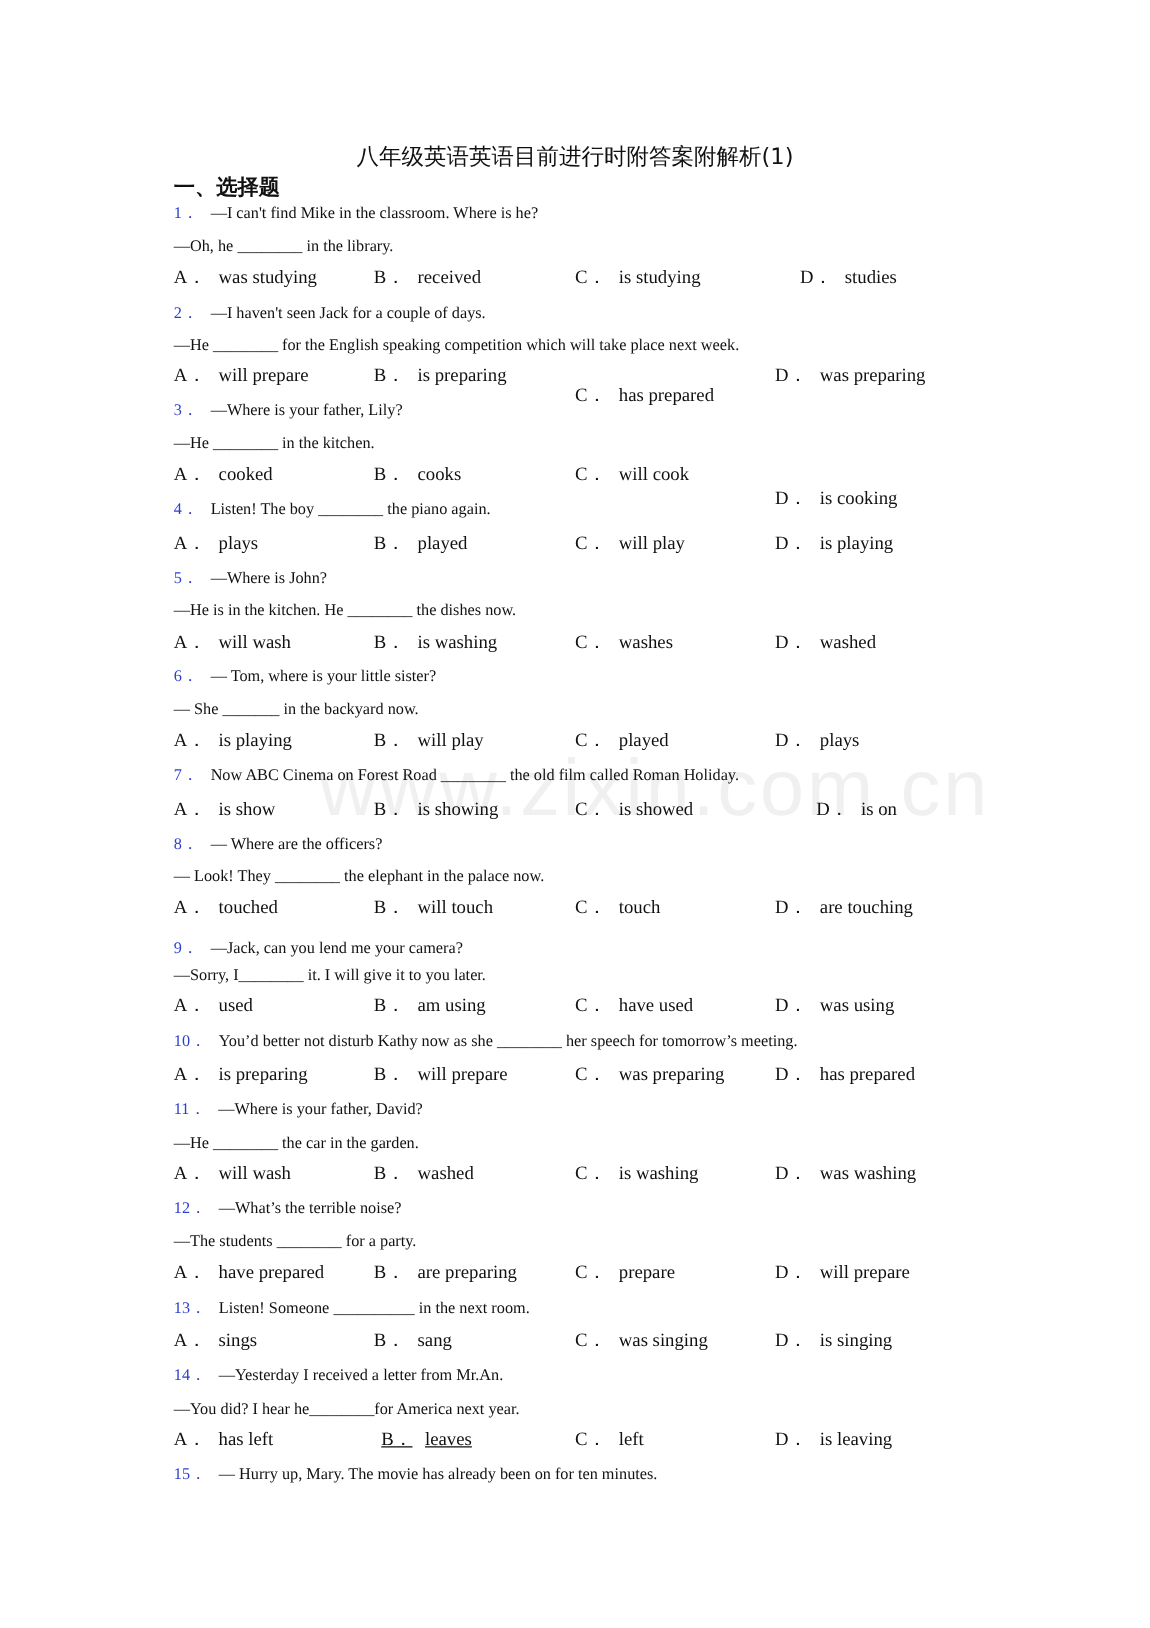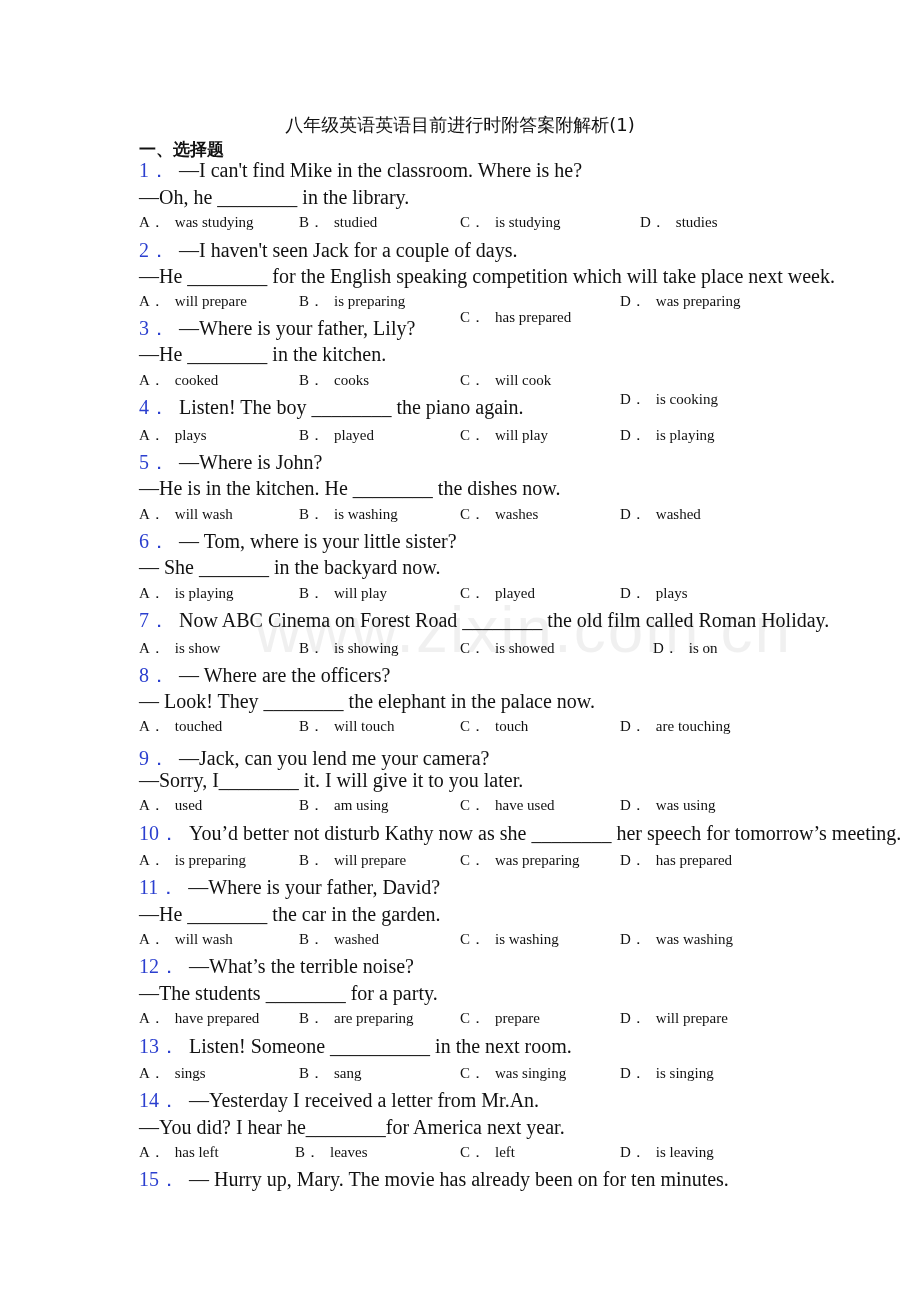--- a/index.html
+++ b/index.html
@@ -2,40 +2,40 @@
 <html><head>
 <meta charset="utf-8">
 <style>
   html, body { margin:0; padding:0; background:#ffffff; }
   body { width:920px; height:1302px; position:relative; overflow:hidden;
          font-family:"Liberation Serif","DejaVu Serif",serif; color:#111; }
   .title { position:absolute; left:0; width:920px; top:113px; text-align:center;
            font-size:18px; font-family:"DejaVu Sans","Liberation Sans",sans-serif; }
   .section { position:absolute; left:139px; top:138px; font-size:17px; font-weight:bold;
              font-family:"DejaVu Sans","Liberation Sans",sans-serif; }
-  .line { position:absolute; left:139px; font-size:20px; white-space:nowrap; line-height:20px; }
+  .line { position:absolute; left:139px; font-size:13px; white-space:nowrap; line-height:20px; }
   .num { color:#2b3fcf; margin-right:10px; }
   .opt { position:absolute; font-size:15px; white-space:nowrap; line-height:20px; }
   .opt .letter { margin-right:10px; }
   .watermark { position:absolute; left:255px; top:593px; font-size:64px;
                color:rgba(0,0,0,0.06); font-family:"Liberation Sans",sans-serif;
                letter-spacing:2px; pointer-events:none; }
 </style>
 </head>
 <body>
 
 <div>
   <div class="watermark">www.zixin.com.cn</div>
   <div class="title">八年级英语英语目前进行时附答案附解析(1)</div>
   <div class="section">一、选择题</div>
   <div id="qs">
       <div class="line" style="top: 160px;"><span class="num">1．</span><span>—I can't find Mike in the classroom. Where is he?</span></div>
       <div class="line" style="top: 187px;"><span>—Oh, he ________ in the library.</span></div>
       <div class="opt" style="top: 212px; left: 139px;"><span class="letter">A．</span><span>was studying</span></div>
-      <div class="opt" style="top: 212px; left: 299px;"><span class="letter">B．</span><span>studied</span></div>
+      <div class="opt" style="top: 212px; left: 299px;"><span class="letter">B．</span><span>received</span></div>
       <div class="opt" style="top: 212px; left: 460px;"><span class="letter">C．</span><span>is studying</span></div>
       <div class="opt" style="top: 212px; left: 640px;"><span class="letter">D．</span><span>studies</span></div>
       <div class="line" style="top: 240px;"><span class="num">2．</span><span>—I haven't seen Jack for a couple of days.</span></div>
       <div class="line" style="top: 266px;"><span>—He ________ for the English speaking competition which will take place next week.</span></div>
       <div class="opt" style="top: 291px; left: 139px;"><span class="letter">A．</span><span>will prepare</span></div>
       <div class="opt" style="top: 291px; left: 299px;"><span class="letter">B．</span><span>is preparing</span></div>
       <div class="opt" style="top: 291px; left: 460px; margin-top: 16px;"><span class="letter">C．</span><span>has prepared</span></div>
       <div class="opt" style="top: 291px; left: 620px;"><span class="letter">D．</span><span>was preparing</span></div>
       <div class="line" style="top: 318px;"><span class="num">3．</span><span>—Where is your father, Lily?</span></div>
       <div class="line" style="top: 344px;"><span>—He ________ in the kitchen.</span></div>
@@ -95,18 +95,18 @@
       <div class="opt" style="top: 1008px; left: 460px;"><span class="letter">C．</span><span>prepare</span></div>
       <div class="opt" style="top: 1008px; left: 620px;"><span class="letter">D．</span><span>will prepare</span></div>
       <div class="line" style="top: 1036px;"><span class="num">13．</span><span>Listen! Someone __________ in the next room.</span></div>
       <div class="opt" style="top: 1063px; left: 139px;"><span class="letter">A．</span><span>sings</span></div>
       <div class="opt" style="top: 1063px; left: 299px;"><span class="letter">B．</span><span>sang</span></div>
       <div class="opt" style="top: 1063px; left: 460px;"><span class="letter">C．</span><span>was singing</span></div>
       <div class="opt" style="top: 1063px; left: 620px;"><span class="letter">D．</span><span>is singing</span></div>
       <div class="line" style="top: 1090px;"><span class="num">14．</span><span>—Yesterday I received a letter from Mr.An.</span></div>
       <div class="line" style="top: 1117px;"><span>—You did? I hear he________for America next year.</span></div>
       <div class="opt" style="top: 1142px; left: 139px;"><span class="letter">A．</span><span>has left</span></div>
-      <div class="opt" style="top: 1142px; left: 295px;"><span class="letter">B．</span><span>leaves</span></div>
+      <div class="opt" style="top: 1142px; left: 305px; text-decoration: underline;"><span class="letter">B．</span><span>leaves</span></div>
       <div class="opt" style="top: 1142px; left: 460px;"><span class="letter">C．</span><span>left</span></div>
       <div class="opt" style="top: 1142px; left: 620px;"><span class="letter">D．</span><span>is leaving</span></div>
       <div class="line" style="top: 1169px;"><span class="num">15．</span><span>— Hurry up, Mary. The movie has already been on for ten minutes.</span></div>
     </div>
 </div>
 
 </body></html>

